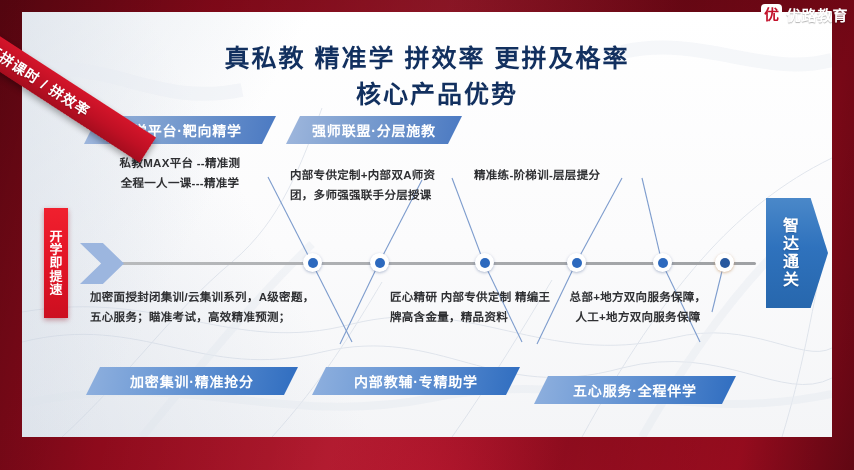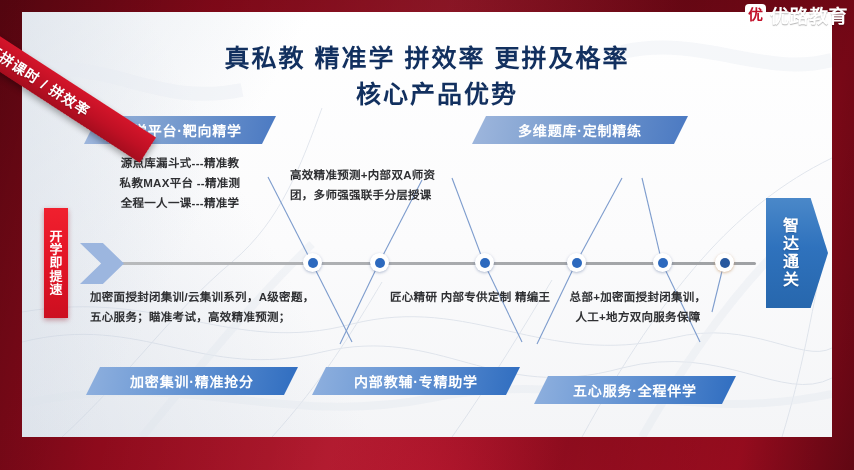--- a/index.html
+++ b/index.html
@@ -52,21 +52,21 @@
   #logo{
     position:absolute;right:6px;top:2px;height:24px;
     display:flex;align-items:center;gap:4px;z-index:45;
   }
   #logo .mark{
     width:21px;height:21px;border-radius:4px;background:#ffffff;
     display:flex;align-items:center;justify-content:center;
     color:#c2102a;font-size:15px;font-weight:bold;line-height:1;
   }
   #logo .brandtext{
-    color:#ffffff;font-size:19px;font-weight:bold;letter-spacing:.5px;
+    color:#ffffff;font-size:15px;font-weight:bold;letter-spacing:.5px;
     text-shadow:0 1px 1px rgba(0,0,0,.3);
   }
   
   #title-main{
     position:absolute;left:0;right:0;top:26px;text-align:center;
     color:#12305f;font-size:25px;font-weight:bold;letter-spacing:2px;
     white-space:nowrap;
   }
   #title-sub{
     position:absolute;left:0;right:0;top:62px;text-align:center;
@@ -194,45 +194,46 @@
     <div class="node" style="left:631px;top:241px;">
         <i></i>
       </div>
     <div class="node warm" style="left:693px;top:241px;">
         <i></i>
       </div>
 
     <div class="chev t" style="left:62px;top:104px;width:192px;">
       <span>智学平台·靶向精学</span>
     </div>
-    <div class="chev t" style="left:450px;top:104px;width:216px;">
-      <span>多维题库·定制精练</span>
+    <div class="chev t" style="left:264px;top:104px;width:176px;">
+      <span>强师联盟·分层施教</span>
     </div>
 
     <div class="body-txt center" style="left:62px;top:142px;width:192px;">
-      <div>源点库漏斗式---精准教</div>
       <div>私教MAX平台 --精准测</div>
       <div>全程一人一课---精准学</div>
     </div>
     <div class="body-txt" style="left:268px;top:154px;width:180px;">
-      <div>高效精准预测+内部双A师资</div>
+      <div>内部专供定制+内部双A师资</div>
       <div>团，多师强强联手分层授课</div>
     </div>
     <div class="body-txt" style="left:452px;top:154px;width:190px;">
+      <div>精准练-阶梯训-层层提分</div>
     </div>
 
     <div class="body-txt" style="left:68px;top:276px;width:250px;">
       <div>加密面授封闭集训/云集训系列，A级密题，</div>
       <div>五心服务；瞄准考试，高效精准预测；</div>
     </div>
     <div class="body-txt" style="left:322px;top:276px;width:190px;margin-left:46px;">
       <div>匠心精研   内部专供定制 精编王</div>
+      <div>牌高含金量，精品资料</div>
     </div>
     <div class="body-txt center" style="left:516px;top:276px;width:200px;">
-      <div>总部+加密面授封闭集训，</div>
+      <div>总部+地方双向服务保障，</div>
       <div>人工+地方双向服务保障</div>
     </div>
 
     <div class="chev b" style="left:64px;top:355px;width:212px;">
       <span>加密集训·精准抢分</span>
     </div>
     <div class="chev b" style="left:290px;top:355px;width:208px;">
       <span>内部教辅·专精助学</span>
     </div>
     <div class="chev b" style="left:512px;top:364px;width:202px;">

